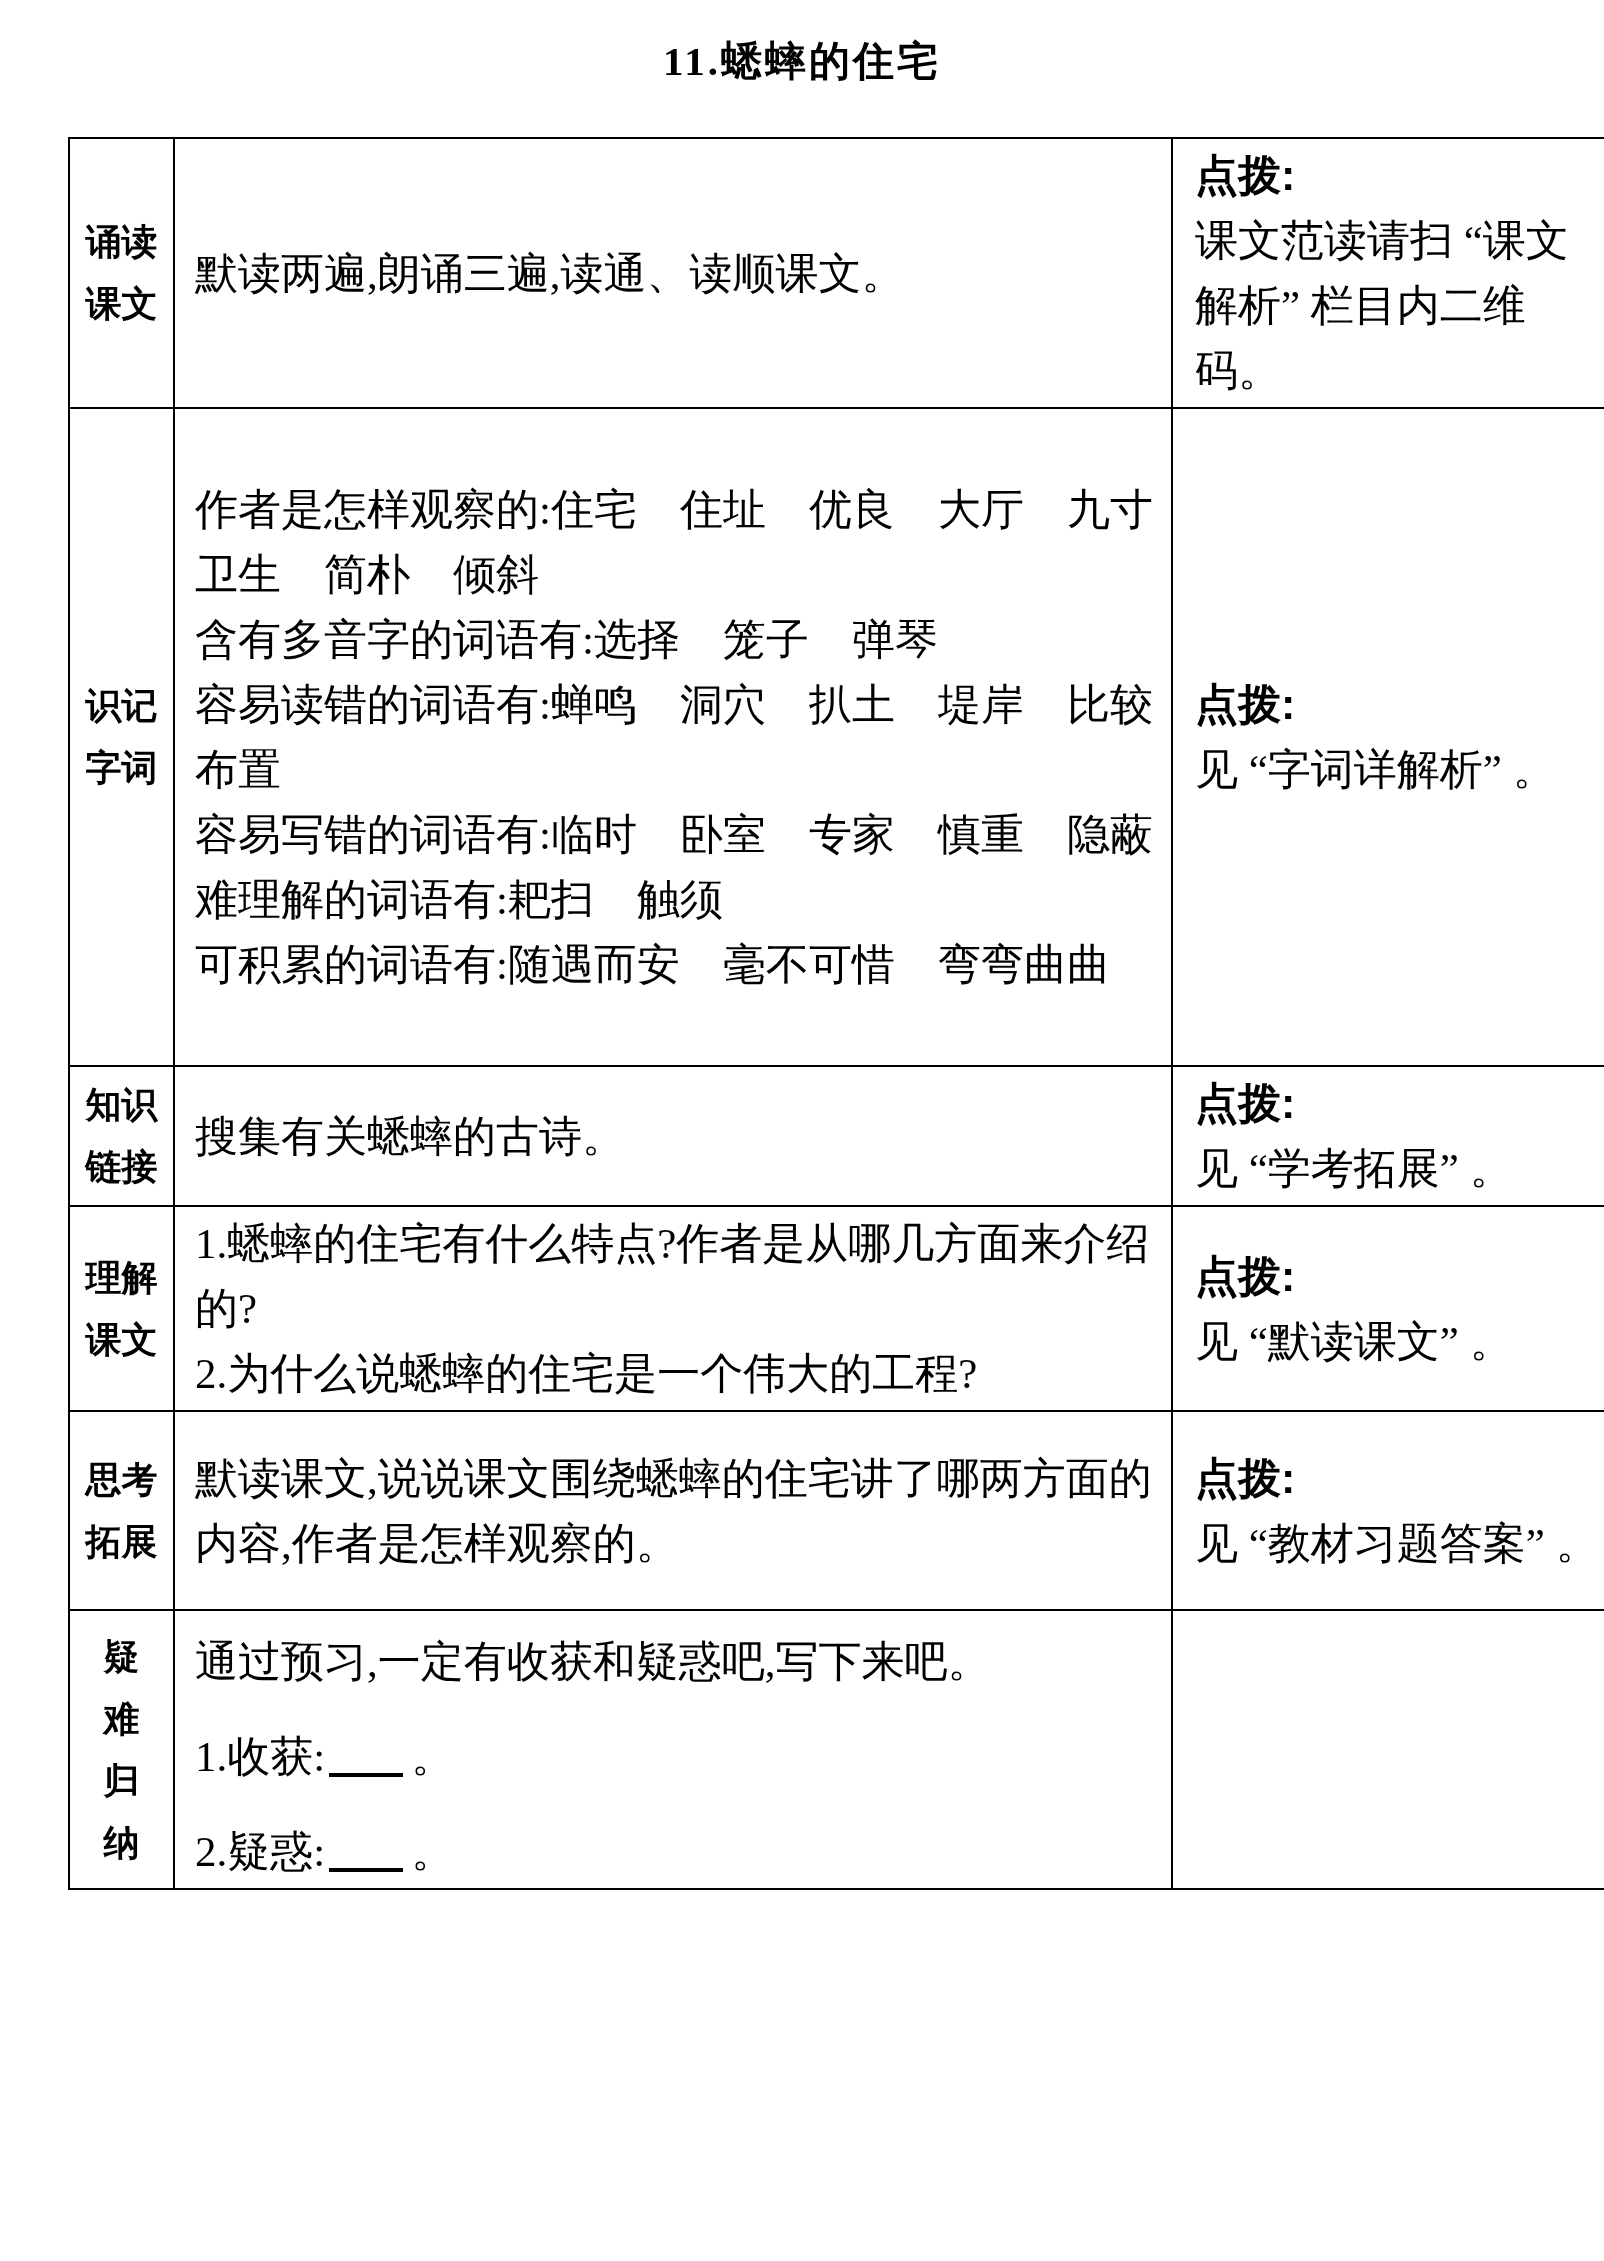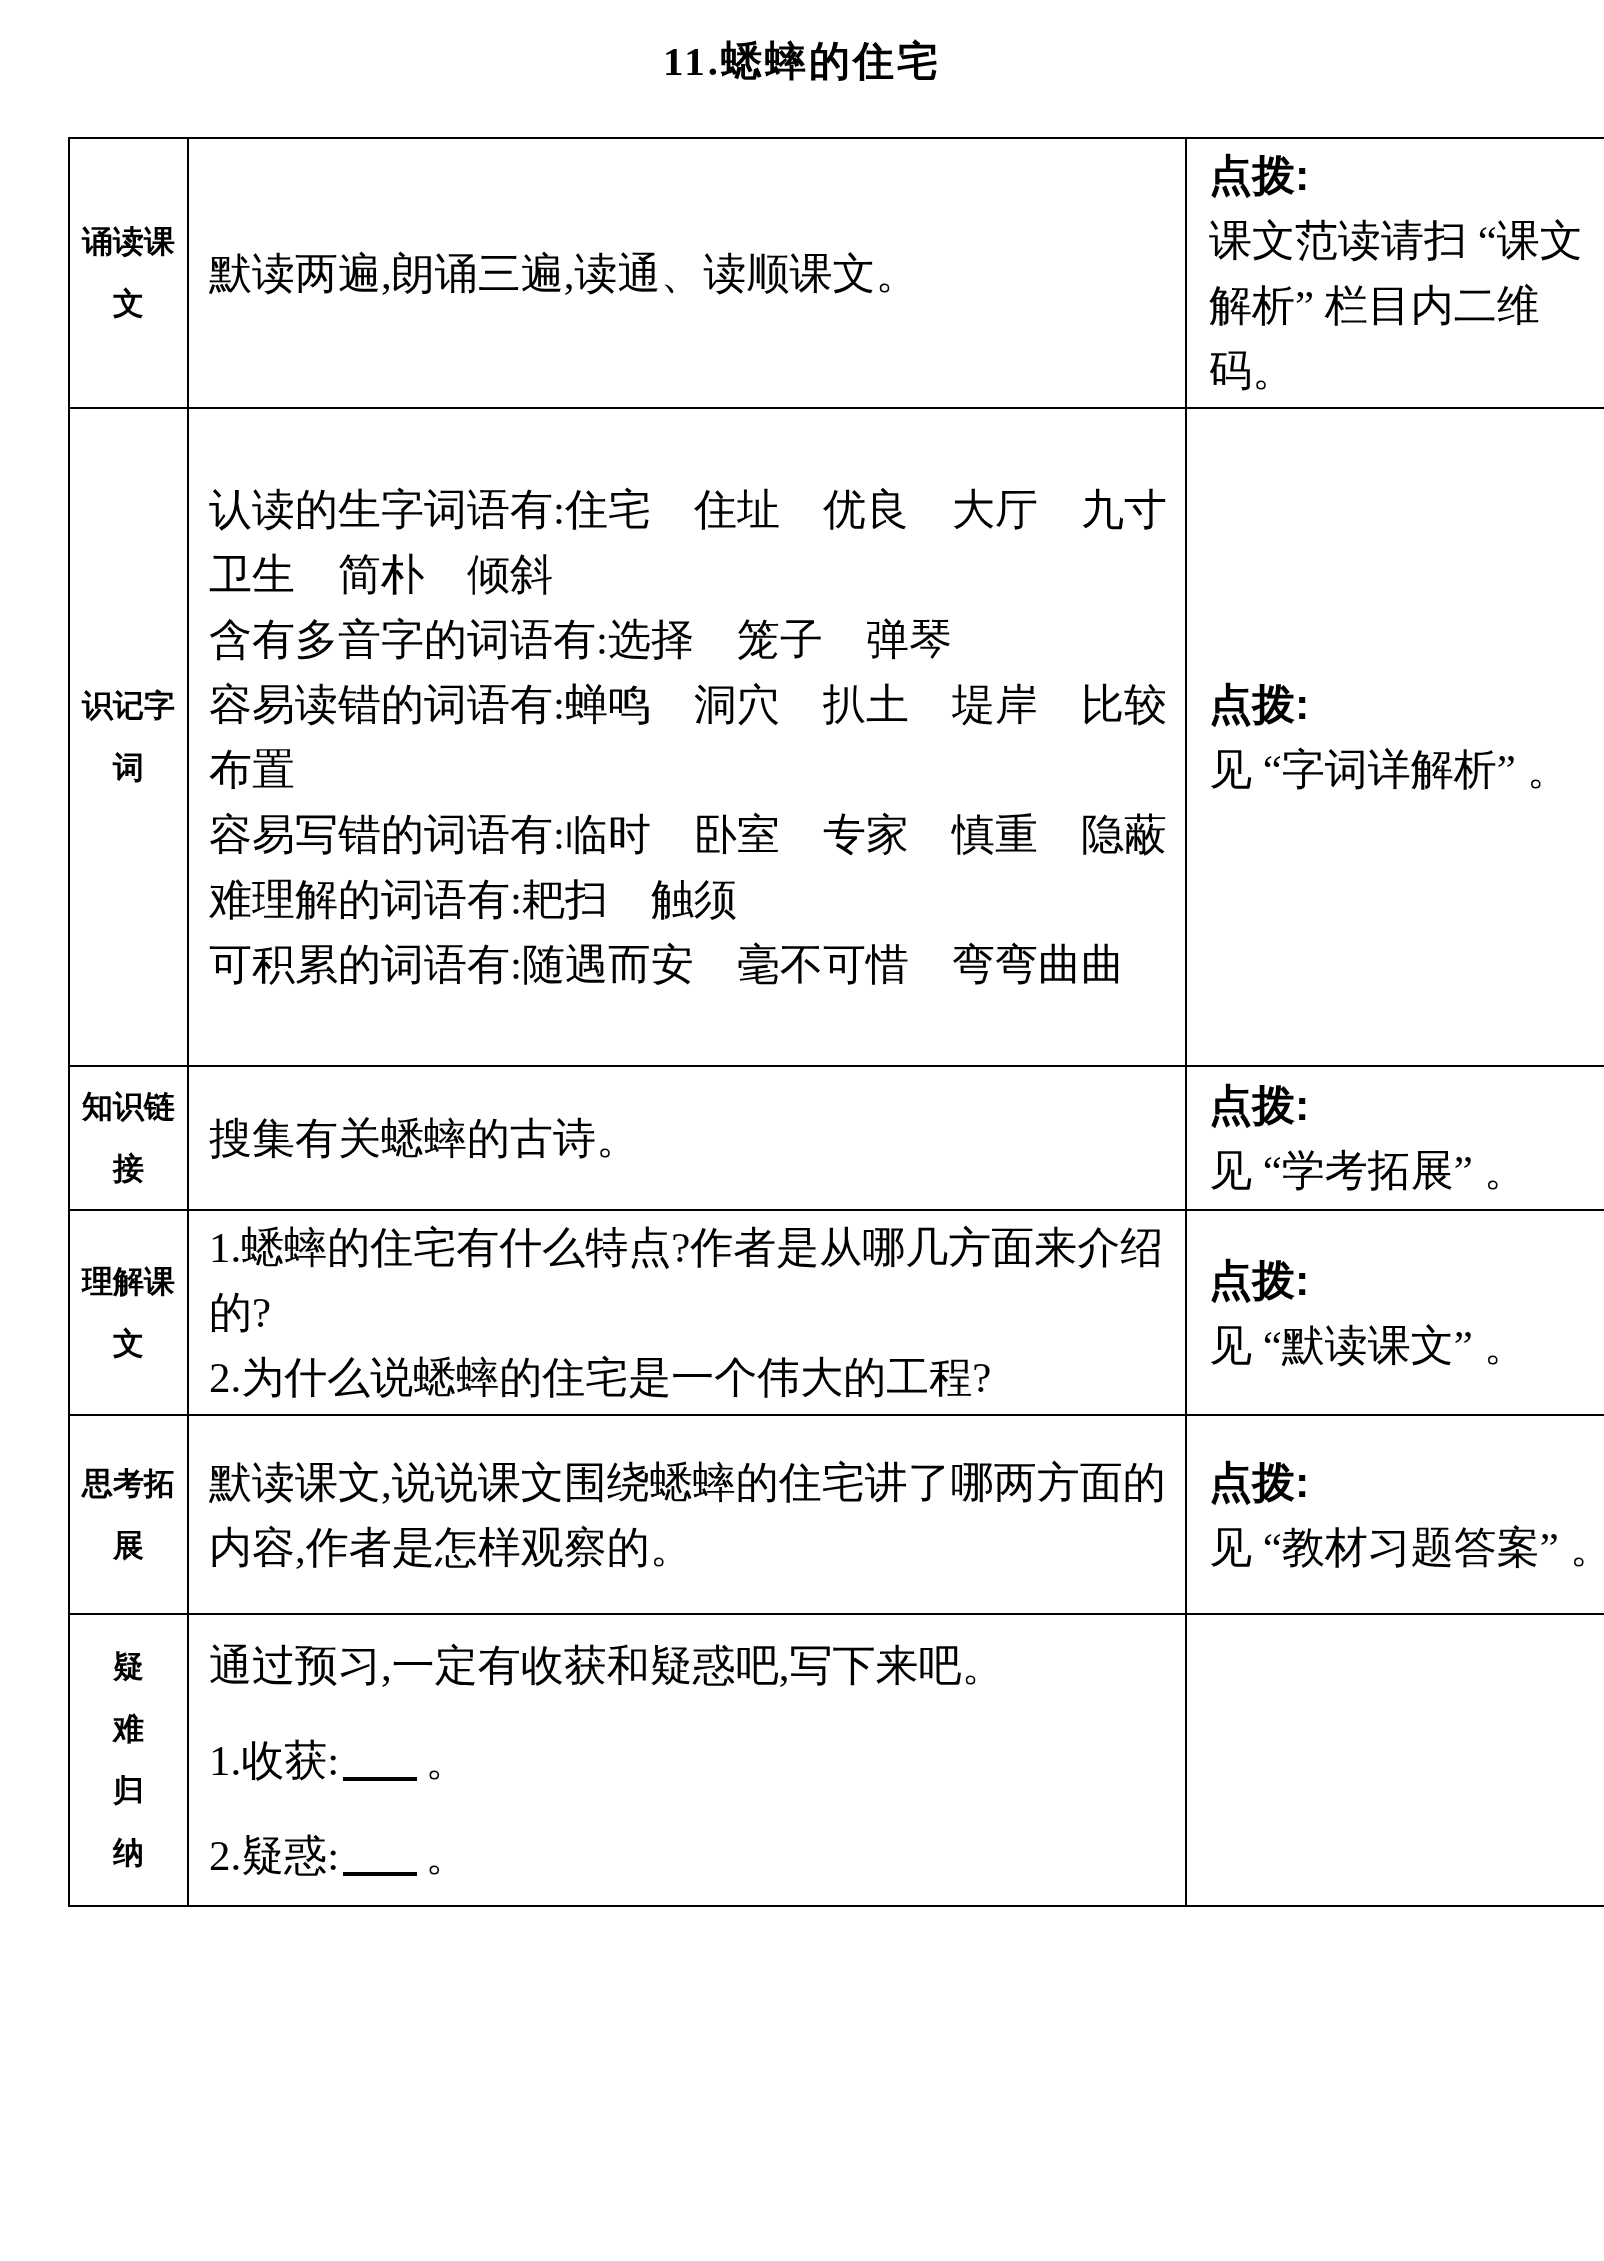--- a/index.html
+++ b/index.html
@@ -14,23 +14,23 @@
     text-align:center;
     font-size:41px; font-weight:900; letter-spacing:3px;
     font-family:"Liberation Serif", serif;
   }
   table.study {
     position:absolute; top:137px; left:68px;
     width:1465px; border-collapse:collapse; table-layout:fixed;
   }
   td { border:2px solid #000; vertical-align:middle; }
   td.label {
-    width:99px; text-align:center; padding:9px;
+    width:99px; text-align:center; padding:2px;
     font-weight:bold; font-family:"Liberation Sans", sans-serif;
-    font-size:31px; line-height:62px;
+    font-size:36px; line-height:62px;
   }
   td.label .vlabel { width:46px; margin:12px auto; word-break:break-all;text-align:center; }
   td.content {
     width:958px; padding:4px 18px 4px 20px;
     font-size:43px; line-height:65px;
   }
   td.tip {
     width:408px; padding:4px 22px;
     font-size:43px; line-height:65px; vertical-align:middle;
   }
@@ -64,21 +64,21 @@
       </td>
       <td class="tip">
         <div class="tip-heading">点拨:</div>
         <div class="tip-text">课文范读请扫 “课文解析” 栏目内二维码。</div>
       </td>
     </tr>
 
     <tr class="r1">
       <td class="label">识记字词</td>
       <td class="content">
-        <div class="para">认读的生字词语有:住宅　住址　优良　大厅　九寸　卫生　简朴　倾斜</div>
+        <div class="para">作者是怎样观察的:住宅　住址　优良　大厅　九寸　卫生　简朴　倾斜</div>
         <div class="para">含有多音字的词语有:选择　笼子　弹琴</div>
         <div class="para">容易读错的词语有:蝉鸣　洞穴　扒土　堤岸　比较　布置</div>
         <div class="para">容易写错的词语有:临时　卧室　专家　慎重　隐蔽</div>
         <div class="para">难理解的词语有:耙扫　触须</div>
         <div class="para">可积累的词语有:随遇而安　毫不可惜　弯弯曲曲</div>
       </td>
       <td class="tip">
         <div class="tip-heading">点拨:</div>
         <div class="tip-text">见 “字词详解析” 。</div>
       </td>

